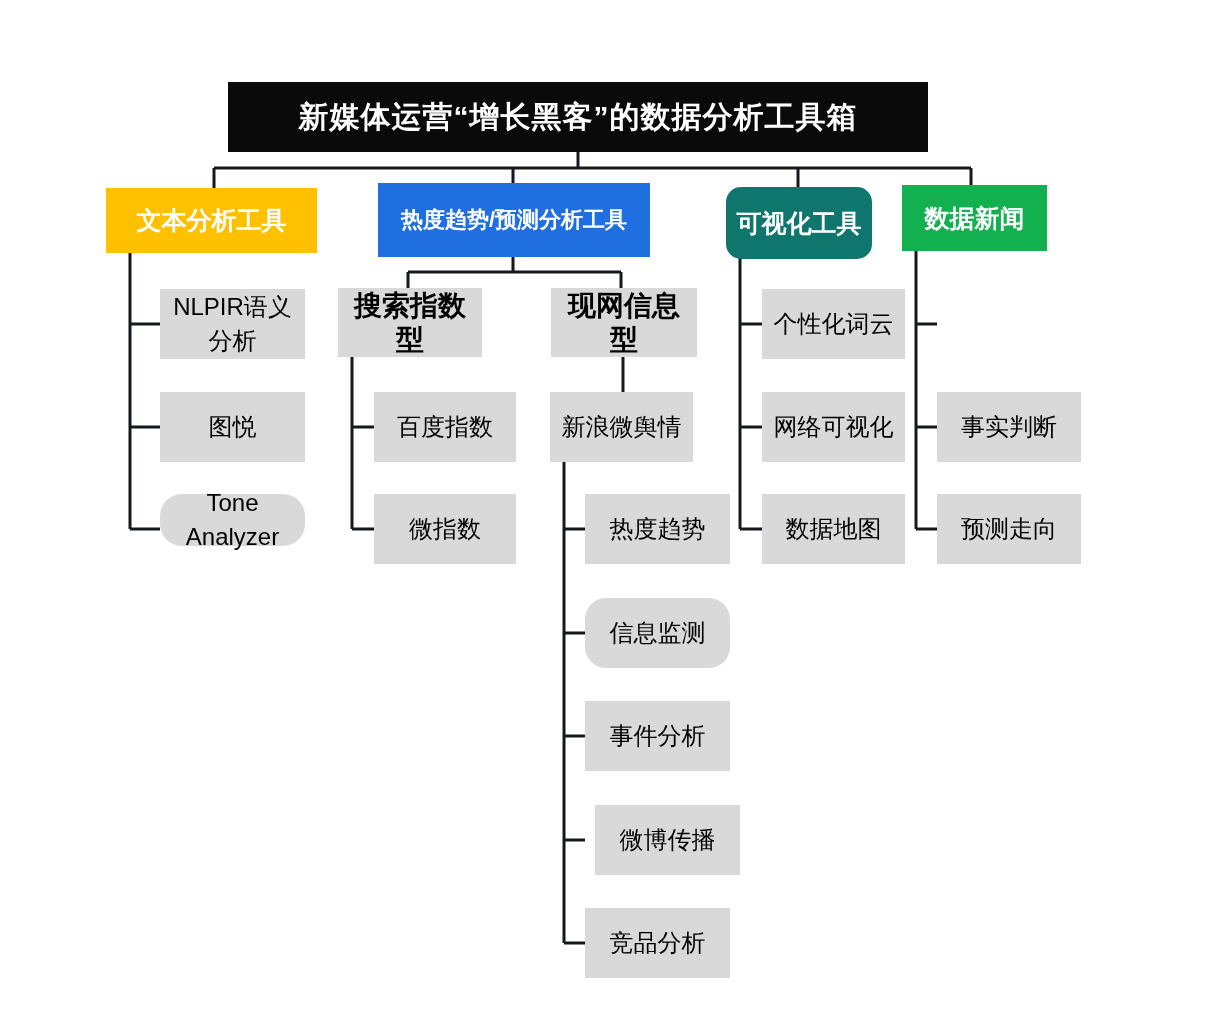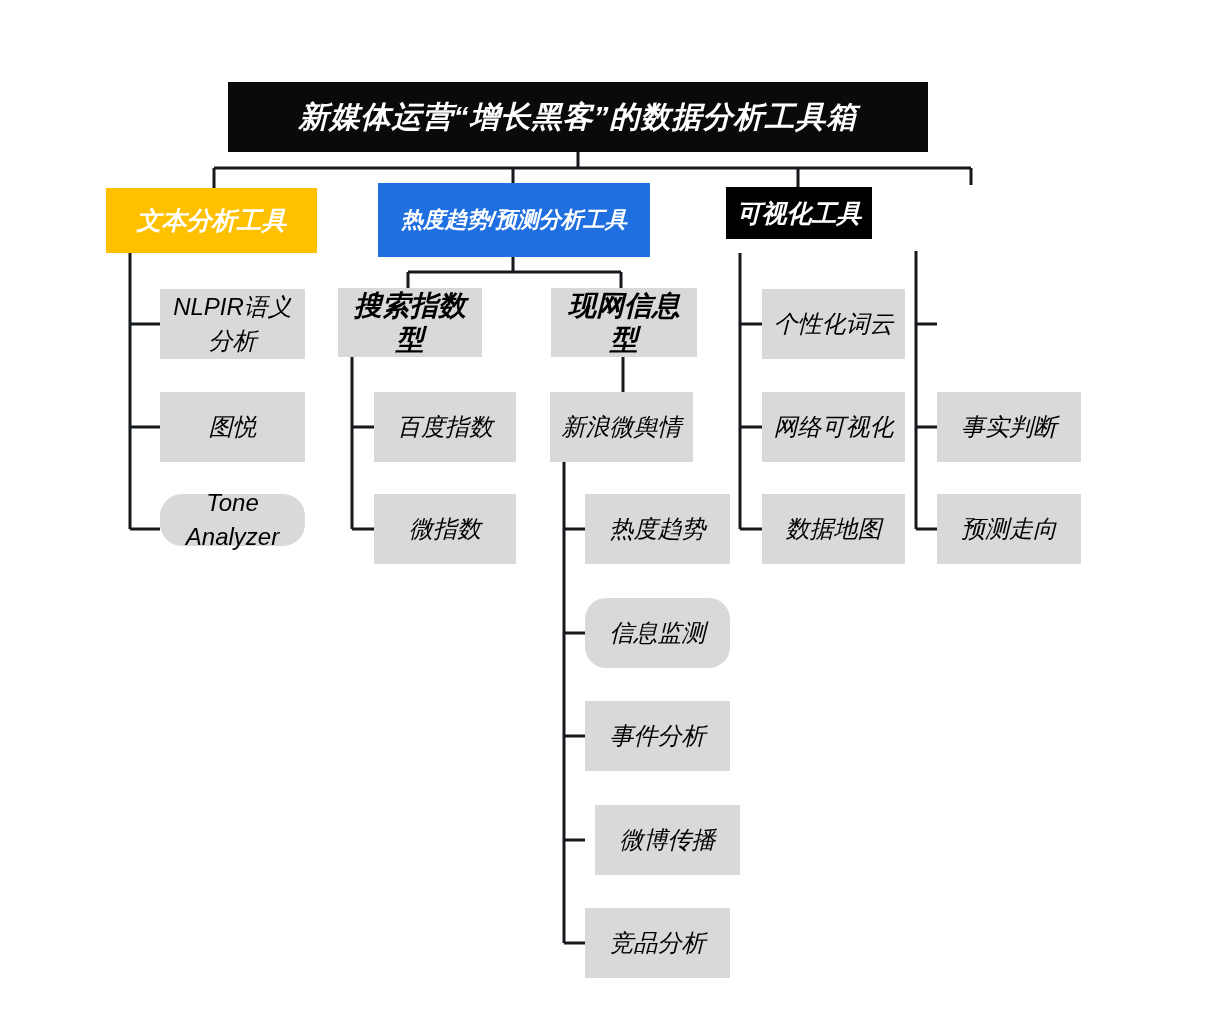--- a/index.html
+++ b/index.html
@@ -7,21 +7,20 @@
     padding: 0;
     background: #ffffff;
   }
   .canvas {
     position: relative;
     width: 1221px;
     height: 1009px;
     background: var(--color-canvas, #ffffff);
     font-family: "Liberation Sans", sans-serif;
     overflow: hidden;
-    font-style: italic;
   }
   .connectors {
     position: absolute;
     left: 0;
     top: 0;
     width: 1221px;
     height: 1009px;
   }
   .ln {
     fill: none;
@@ -86,22 +85,23 @@
 
     <path class="ln" d="M916 251 V529 M916 324 H937 M916 427 H937 M916 529 H937"></path>
   </svg>
 
   <div class="node title-box" style="left:228px; top:82px; width:700px; height:70px;">新媒体运营“增长黑客”的数据分析工具箱</div>
 
   <div class="node head" style="left: 106px; top: 188px; width: 211px; height: 65px; background-color: rgb(255, 192, 0);">文本分析工具</div>
 
   <div class="node head small" style="left: 378px; top: 183px; width: 272px; height: 74px; background-color: rgb(31, 111, 224);">热度趋势/预测分析工具</div>
 
-  <div class="node head" style="left: 726px; top: 187px; width: 146px; height: 52px; background-color: #000000;">可视化工具</div>
+  <div class="node head" style="left: 726px; top: 187px; width: 146px; height: 72px; background-color: #0f766e; border-radius: 15px;">可视化工具</div>
 
+  <div class="node head" style="left: 902px; top: 185px; width: 145px; height: 66px; background-color: rgb(18, 176, 79);">数据新闻</div>
 
   <div class="node leaf" style="left:160px; top:289px; width:145px; height:70px;">NLPIR语义分析</div>
   <div class="node leaf" style="left:160px; top:392px; width:145px; height:70px;">图悦</div>
   <div class="node leaf" style="left:160px; top:494px; width:145px; height:52px;border-radius:22px;">Tone Analyzer</div>
 
   <div class="node leaf bold" style="left:338px; top:288px; width:144px; height:69px;">搜索指数型</div>
   <div class="node leaf bold" style="left:551px; top:288px; width:146px; height:69px;">现网信息型</div>
 
   <div class="node leaf" style="left:374px; top:392px; width:142px; height:70px;">百度指数</div>
   <div class="node leaf" style="left:374px; top:494px; width:142px; height:70px;">微指数</div>

